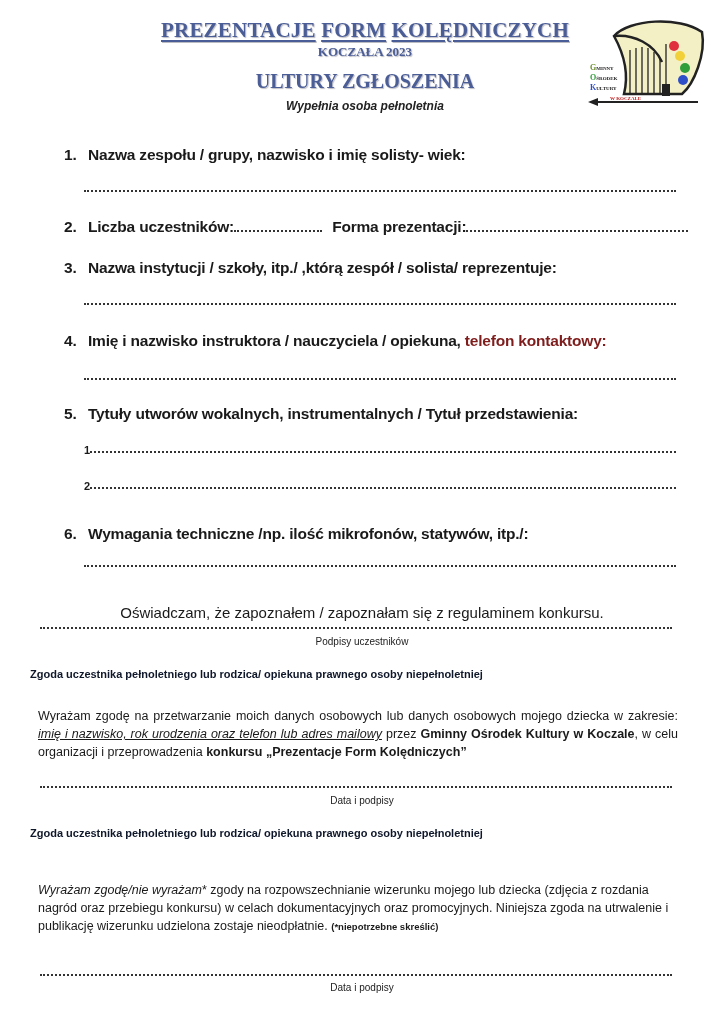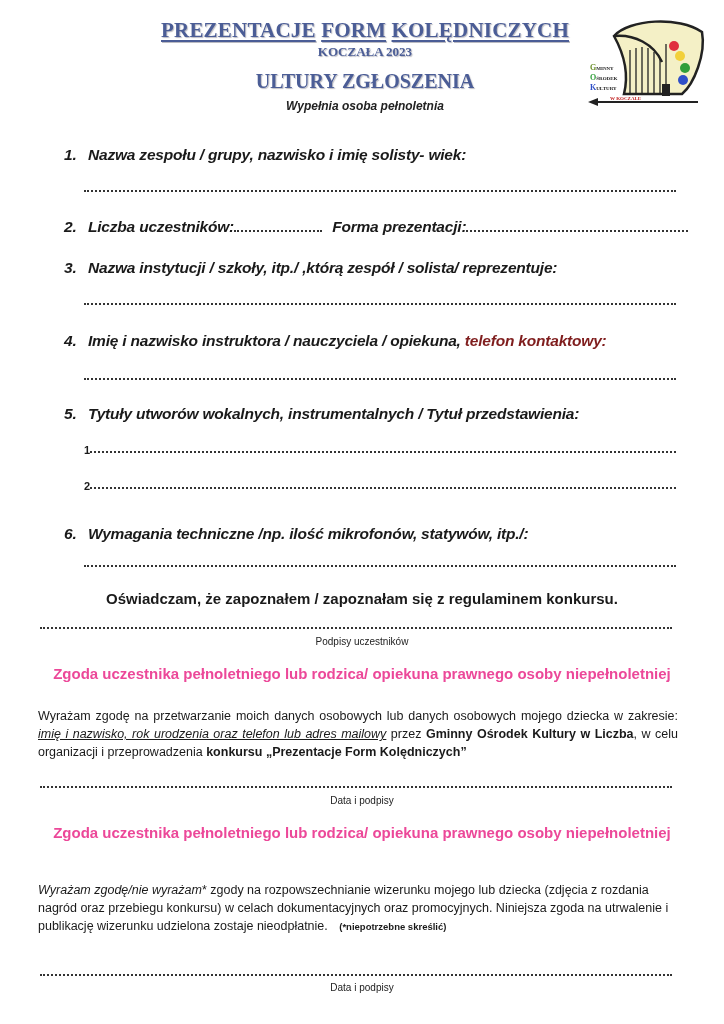--- a/index.html
+++ b/index.html
@@ -4,31 +4,31 @@
 <style>
   html, body { margin: 0; padding: 0; background: #ffffff; }
   body { width: 724px; height: 1024px; position: relative; overflow: hidden; font-family: "Liberation Sans", sans-serif; color: #1a1a1a; }
   .abs { position: absolute; }
   .title1 { left: 140px; top: 18px; width: 450px; text-align: center; font-family: "Liberation Serif", serif; font-weight: bold; font-size: 21px; color: #4b5d96; text-shadow: 1px 1px 1px rgba(60,60,80,0.35); letter-spacing: 0.2px; }
   .title1 u { text-decoration: underline; text-underline-offset: 3px; text-decoration-thickness: 2px; margin-top: 10px; }
   .title2 { left: 140px; top: 44px; width: 450px; text-align: center; font-family: "Liberation Serif", serif; font-weight: bold; font-size: 13px; color: #4b5d96; text-shadow: 1px 1px 1px rgba(60,60,80,0.35); }
   .title3 { left: 140px; top: 70px; width: 450px; text-align: center; font-family: "Liberation Serif", serif; font-weight: bold; font-size: 20px; color: #4b5d96; text-shadow: 1px 1px 1px rgba(60,60,80,0.35); }
   .subtitle { left: 140px; top: 99px; width: 450px; text-align: center; font-style: italic; font-weight: bold; font-size: 12px; color: #222; }
   .logo { left: 584px; top: 14px; width: 124px; height: 94px; }
-  .q { left: 64px; font-size: 15.5px; font-weight: bold; color: #1a1a1a; white-space: nowrap; letter-spacing: -0.2px; font-style: italic; }
+  .q { left: 64px; font-size: 15.5px; font-weight: bold; color: #1a1a1a; white-space: nowrap; letter-spacing: -0.2px; }
   .q .num { display: inline-block; width: 24px; }
   .dots { border-bottom: 2px dotted #333; height: 0; }
   .red { color: #7f1d1d; }
   .center { text-align: center; }
-  .bold { font-weight: bold; }
+  .bold { font-weight: normal; margin-top: 14px; }
   .sig-label { font-size: 10px; color: #222; text-align: center; }
-  .consent-title { left: 30px; width: 664px; text-align: center; font-weight: bold; font-size: 15px; line-height: 20px; color: #ec4899; }
+  .consent-title { left: 30px; width: 664px; text-align: left; font-weight: bold; font-size: 11px; line-height: 20px; color: #0f172a; }
   .para { left: 38px; width: 640px; font-size: 12.5px; line-height: 18px; color: #1a1a1a; }
   .para.justify { text-align: justify; }
-  .small-note { font-size: 9.5px; font-weight: bold; margin-left: 8px; }
+  .small-note { font-size: 9.5px; font-weight: bold; }
   .inline-dots { display: inline-block; border-bottom: 2px dotted #333; vertical-align: baseline; }
 </style>
 </head>
 <body>
 
 <div class="abs title1">
   <u>PREZENTACJE</u>
   <u>FORM</u>
   <u>KOLĘDNICZYCH</u>
 </div>
@@ -102,21 +102,21 @@
 <div class="abs dots" style="left:84px; top:565px; width:592px;"></div>
 
 <div class="abs center bold" style="left:30px; top:590px; width:664px; font-size:15px;">Oświadczam, że zapoznałem / zapoznałam  się z regulaminem konkursu.</div>
 <div class="abs dots" style="left:40px; top:627px; width:632px;"></div>
 <div class="abs sig-label" style="left:30px; top:636px; width:664px;">Podpisy  uczestników</div>
 
 <div class="abs consent-title" style="top:664px;">
   <div>Zgoda uczestnika pełnoletniego lub rodzica/ opiekuna prawnego osoby niepełnoletniej</div>
 </div>
 <div class="abs para justify" style="top:707px;">
-  <span>Wyrażam zgodę na przetwarzanie moich danych osobowych lub danych osobowych mojego dziecka w zakresie: </span><u><i>imię i nazwisko, rok urodzenia oraz telefon  lub adres mailowy</i></u><span> przez </span><b>Gminny Ośrodek Kultury w Liczba</b><span>, w celu organizacji i przeprowadzenia </span><b>konkursu „Prezentacje Form Kolędniczych”</b>
+  <span>Wyrażam zgodę na przetwarzanie moich danych osobowych lub danych osobowych mojego dziecka w zakresie: </span><u><i>imię i nazwisko, rok urodzenia oraz telefon  lub adres mailowy</i></u><span> przez </span><b>Gminny Ośrodek Kultury w Koczale</b><span>, w celu organizacji i przeprowadzenia </span><b>konkursu „Prezentacje Form Kolędniczych”</b>
 </div>
 <div class="abs dots" style="left:40px; top:786px; width:632px;"></div>
 <div class="abs sig-label" style="left:30px; top:795px; width:664px;">Data i podpisy</div>
 
 <div class="abs consent-title" style="top:823px;">
   <div>Zgoda uczestnika pełnoletniego lub rodzica/ opiekuna prawnego osoby niepełnoletniej</div>
 </div>
 <div class="abs para" style="top:881px;">
   <i>Wyrażam zgodę/nie wyrażam</i><span>* zgody na rozpowszechnianie wizerunku mojego lub dziecka (zdjęcia z rozdania nagród oraz przebiegu konkursu) w celach dokumentacyjnych oraz promocyjnych. Niniejsza zgoda na utrwalenie i publikację wizerunku udzielona zostaje nieodpłatnie.  </span><span class="small-note">(*niepotrzebne skreślić)</span>
 </div>

